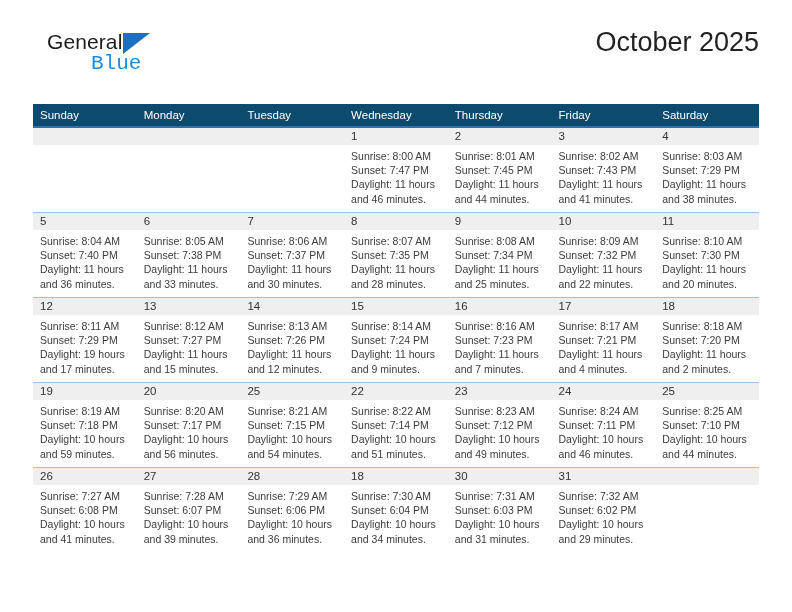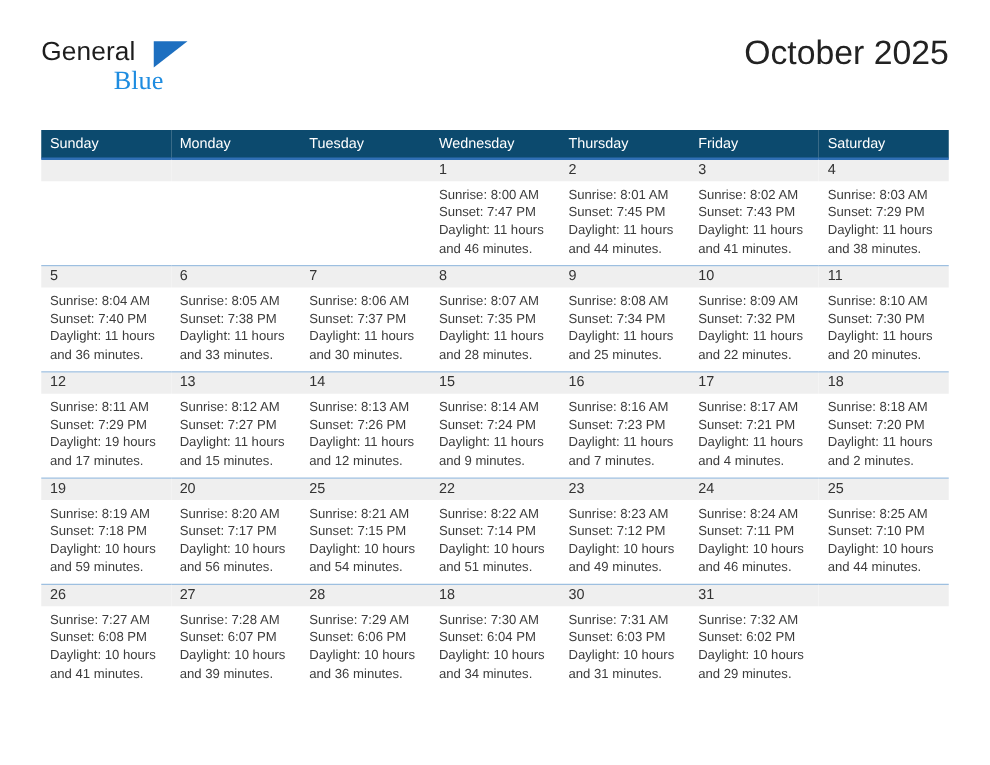--- a/index.html
+++ b/index.html
@@ -31,21 +31,21 @@
   }
   .brand {
     position: absolute;
     left: 0;
     top: 0;
     width: 240px;
     height: 62px;
   }
   .brand-general {
     position: absolute;
-    left: 0;
+    left: 14px;
     top: 4px;
     font-size: 21px;
     color: #1d1d1d;
     letter-spacing: 0.1px;
     font-family: "Liberation Sans", sans-serif;
   }
   .brand-tri {
     position: absolute;
     left: 90px;
     top: 7px;
@@ -53,21 +53,21 @@
     height: 0;
     border-left: 27px solid #1d6fc0;
     border-bottom: 21px solid transparent;
   }
   .brand-blue {
     position: absolute;
     left: 58px;
     top: 26px;
     font-size: 21px;
     color: #1e8ce0;
-    font-family: Liberation Serif, serif;
+    font-family: Liberation Mono, monospace;
   }
   .title-block {
     position: absolute;
     right: 0;
     top: 0;
     text-align: right;
   }
   .cal-title {
     font-size: 27px;
     color: #222222;

